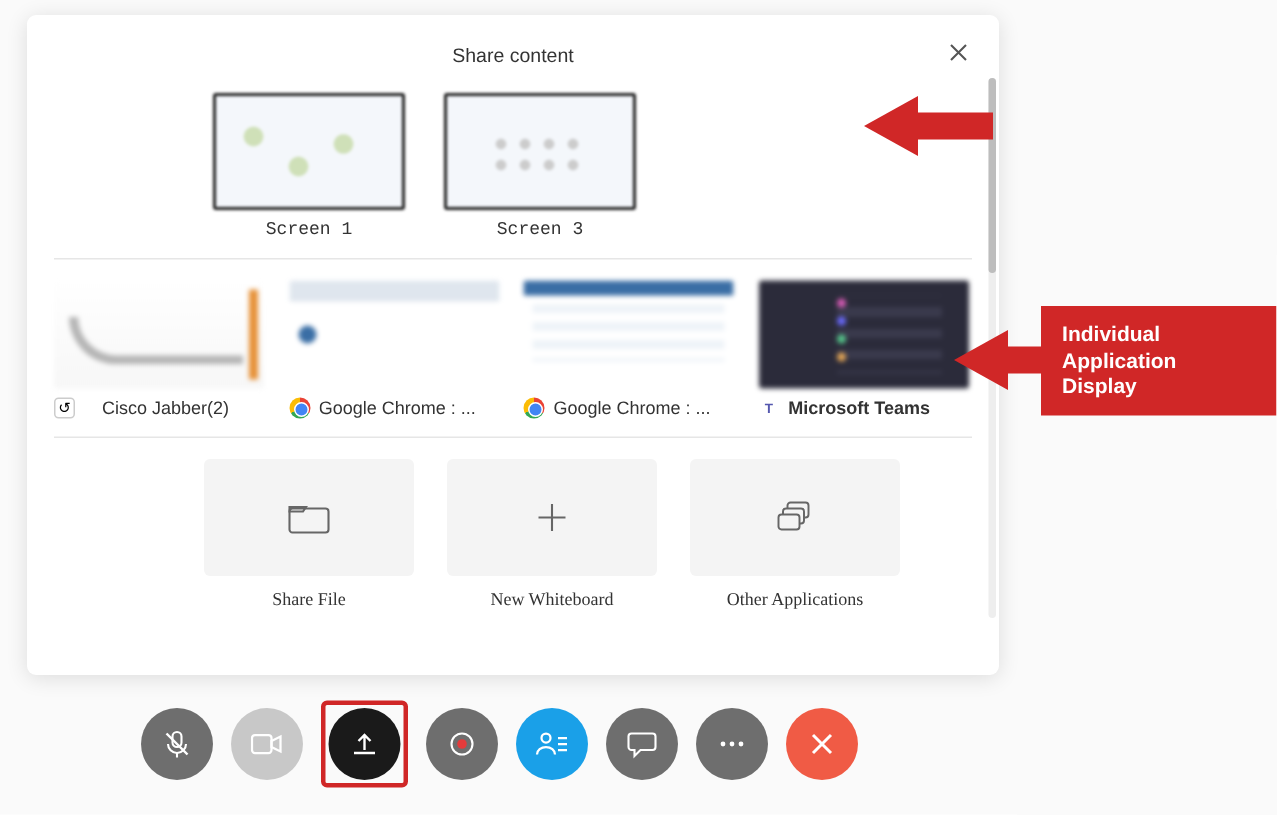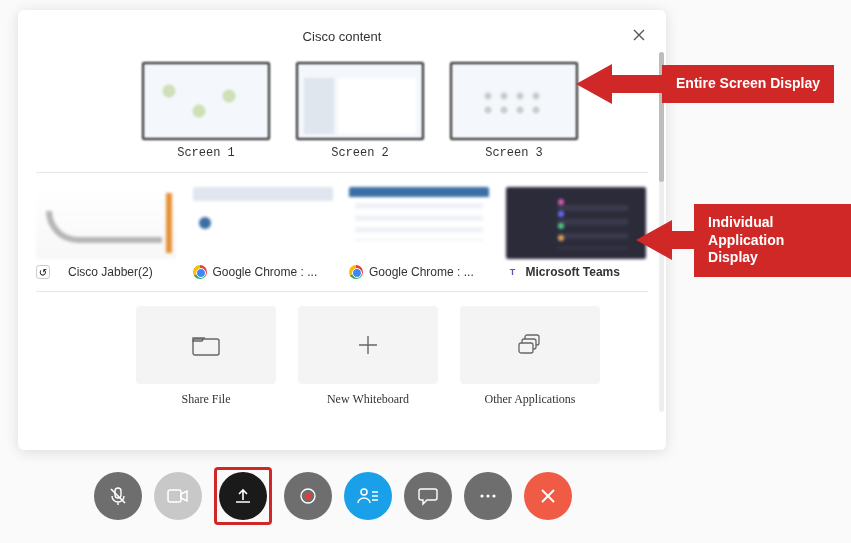--- a/index.html
+++ b/index.html
@@ -160,40 +160,36 @@
   }
   .callout.c1{left:576px;top:64px;}
   .callout.c2{left:636px;top:204px;}
   svg{display:block;}
 </style>
 </head>
 <body>
 
 <div class="panel">
   <div class="panel-header">
-    <div class="panel-title">Cisco content</div>
+    <div class="panel-title">Share content</div>
     <div class="close-btn">
       <svg width="12" height="12" viewBox="0 0 12 12">
           <path d="M1 1 L11 11 M11 1 L1 11" stroke="#555" stroke-width="1.4" fill="none"></path>
         </svg>
     </div>
   </div>
 
   <div class="scroll-track">
     <div class="scroll-thumb"></div>
   </div>
 
   <div class="row" style="padding-left:100px;">
     <div class="screen-tile">
       <div class="screen-thumb t1"></div>
       <div class="tile-label">Screen 1</div>
-    </div>
-    <div class="screen-tile">
-      <div class="screen-thumb t2"></div>
-      <div class="tile-label">Screen 2</div>
     </div>
     <div class="screen-tile">
       <div class="screen-thumb t3"></div>
       <div class="tile-label">Screen 3</div>
     </div>
   </div>
 
   <div class="divider"></div>
 
   <div class="row">
@@ -311,19 +307,18 @@
   <div class="ctl red" title="End call">
     <svg width="16" height="16" viewBox="0 0 16 16">
         <path d="M2 2 L14 14 M14 2 L2 14" stroke="#fff" stroke-width="2"></path>
       </svg>
   </div>
 </div>
 
 <div class="callout c1">
   <div class="arrow"></div>
   <div class="arrow-stem"></div>
-  <div class="callout-box">Entire Screen Display</div>
 </div>
 <div class="callout c2">
   <div class="arrow"></div>
   <div class="arrow-stem" style="width:34px;"></div>
   <div class="callout-box">Individual Application Display</div>
 </div>
 
 </body></html>

